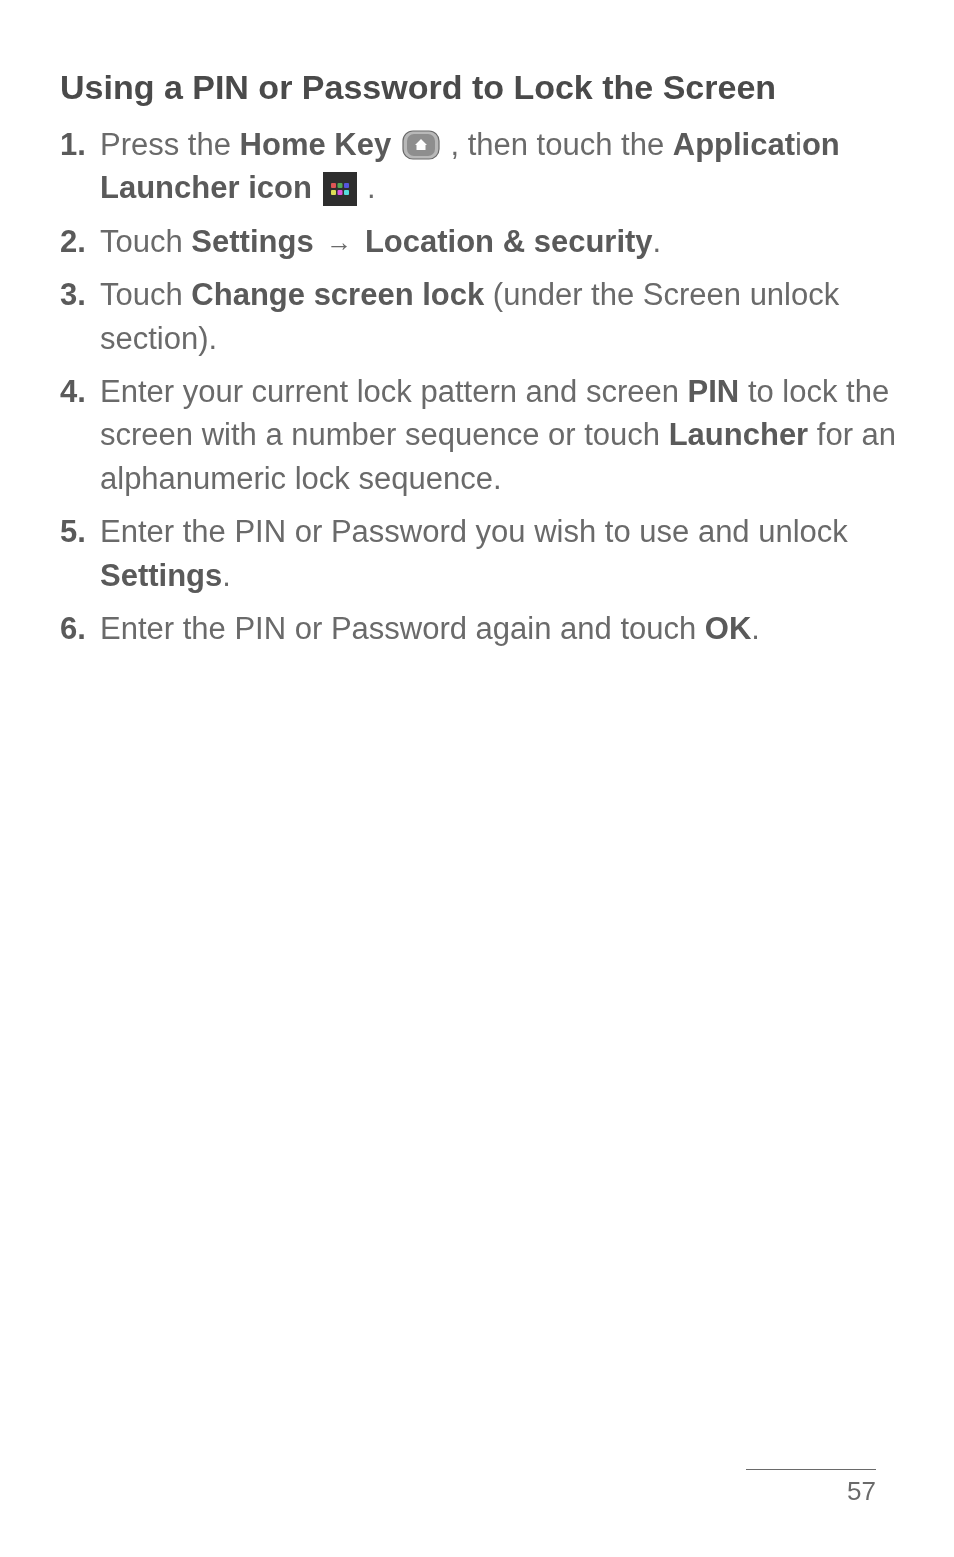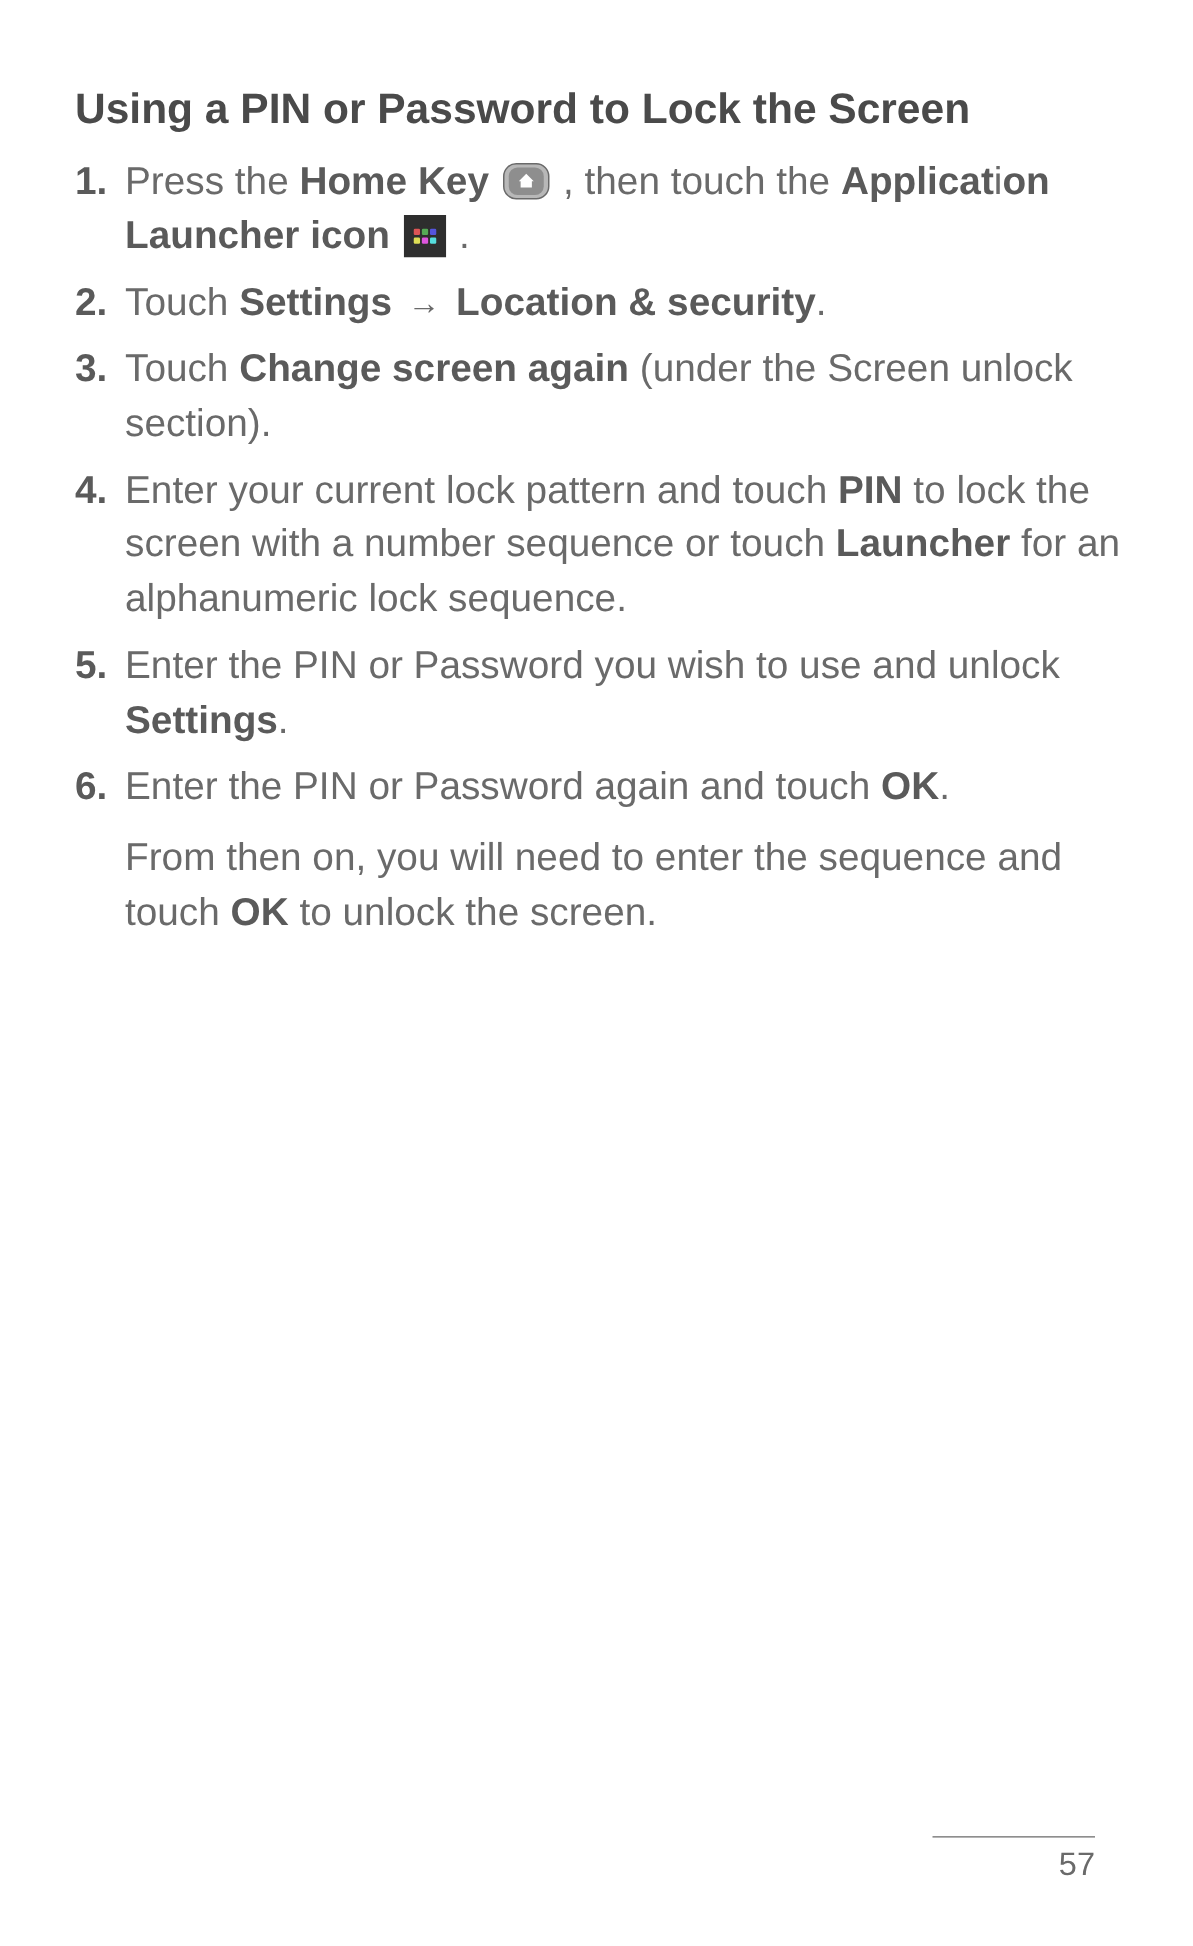--- a/index.html
+++ b/index.html
@@ -125,44 +125,41 @@
       <span class="body">
         <span>Touch </span><span class="bold">Settings</span>
         <span class="arrow">→</span>
         <span class="bold">Location &amp; security</span><span>.</span>
       </span>
     </li>
 
     <li>
       <span class="num">3.</span>
       <span class="body">
-        <span>Touch </span><span class="bold">Change screen again</span><span> (under the Screen unlock section).</span>
+        <span>Touch </span><span class="bold">Change screen lock</span><span> (under the Screen unlock section).</span>
       </span>
     </li>
 
     <li>
       <span class="num">4.</span>
       <span class="body">
-        <span>Enter your current lock pattern and touch </span><span class="bold">PIN</span><span> to lock the screen with a number sequence or touch </span><span class="bold">Launcher</span><span> for an alphanumeric lock sequence.</span>
+        <span>Enter your current lock pattern and screen </span><span class="bold">PIN</span><span> to lock the screen with a number sequence or touch </span><span class="bold">Launcher</span><span> for an alphanumeric lock sequence.</span>
       </span>
     </li>
 
     <li>
       <span class="num">5.</span>
       <span class="body">
         <span>Enter the PIN or Password you wish to use and unlock </span><span class="bold">Settings</span><span>.</span>
       </span>
     </li>
 
     <li>
       <span class="num">6.</span>
       <span class="body">
         <span>Enter the PIN or Password again and touch </span><span class="bold">OK</span><span>.</span>
-        <span class="after-para">
-          <span>From then on, you will need to enter the sequence and touch </span><span class="bold">OK</span><span> to unlock the screen.</span>
-        </span>
       </span>
     </li>
 
   </ol>
 </div>
 
 <div class="page-number">57</div>
 
 </body></html>

